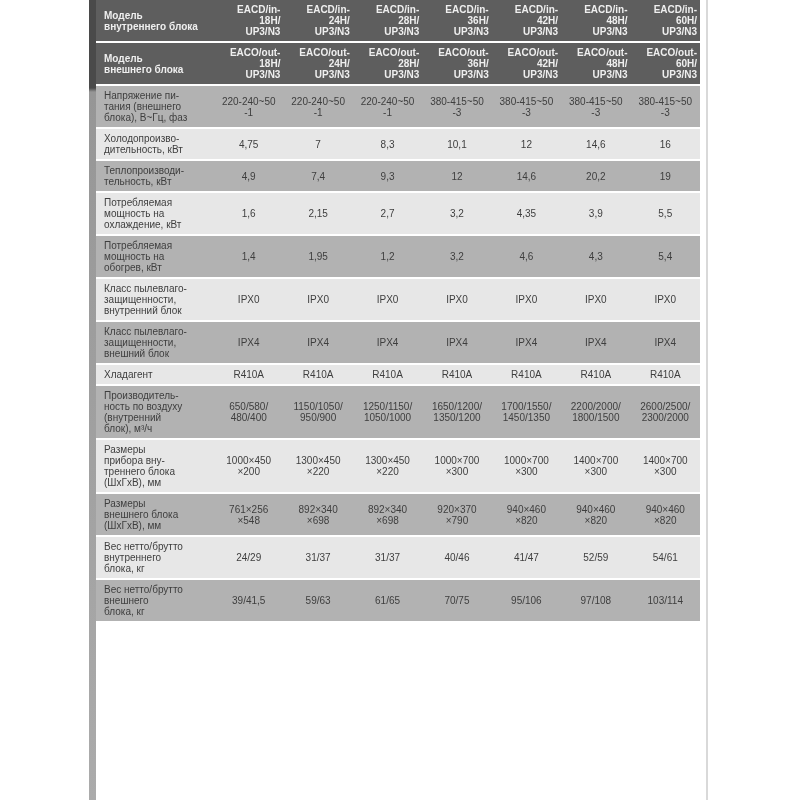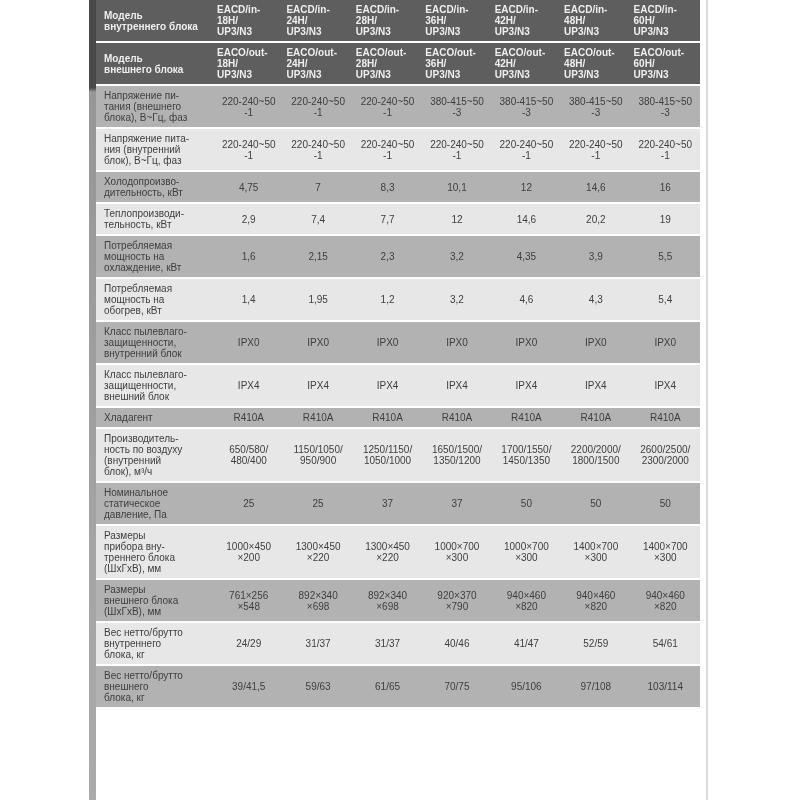--- a/index.html
+++ b/index.html
@@ -62,21 +62,21 @@
   }
   
   table.spec thead tr {
     background: #5e5e5e;
     color: #efefef;
   }
   table.spec thead th.label {
     font-weight: 700;
   }
   table.spec thead td {
-    text-align: left;
+    text-align: right;
     font-weight: 700;
   }
   
   table.spec tbody tr:nth-child(odd)  { background: #b2b2b2; }
   table.spec tbody tr:nth-child(even) { background: #e7e7e7; }
   table.spec tbody td {
     text-align: center;
   }
 </style>
 </head>
@@ -163,67 +163,48 @@
           <td>380-415~50
 -3</td>
           <td>380-415~50
 -3</td>
           <td>380-415~50
 -3</td>
           <td>380-415~50
 -3</td>
         </tr>
         <tr>
-          <th class="label">Напряжение пита-
-ния (внутренний
-блок), В~Гц, фаз</th>
-          <td>220-240~50
--1</td>
-          <td>220-240~50
--1</td>
-          <td>220-240~50
--1</td>
-          <td>220-240~50
--1</td>
-          <td>220-240~50
--1</td>
-          <td>220-240~50
--1</td>
-          <td>220-240~50
--1</td>
-        </tr>
-        <tr>
           <th class="label">Холодопроизво-
 дительность, кВт</th>
           <td>4,75</td>
           <td>7</td>
           <td>8,3</td>
           <td>10,1</td>
           <td>12</td>
           <td>14,6</td>
           <td>16</td>
         </tr>
         <tr>
           <th class="label">Теплопроизводи-
 тельность, кВт</th>
-          <td>2,9</td>
+          <td>4,9</td>
           <td>7,4</td>
-          <td>7,7</td>
+          <td>9,3</td>
           <td>12</td>
           <td>14,6</td>
           <td>20,2</td>
           <td>19</td>
         </tr>
         <tr>
           <th class="label">Потребляемая
 мощность на
 охлаждение, кВт</th>
           <td>1,6</td>
           <td>2,15</td>
-          <td>2,3</td>
+          <td>2,7</td>
           <td>3,2</td>
           <td>4,35</td>
           <td>3,9</td>
           <td>5,5</td>
         </tr>
         <tr>
           <th class="label">Потребляемая
 мощность на
 обогрев, кВт</th>
           <td>1,4</td>
@@ -272,40 +253,28 @@
           <th class="label">Производитель-
 ность по воздуху
 (внутренний
 блок), м³/ч</th>
           <td>650/580/
 480/400</td>
           <td>1150/1050/
 950/900</td>
           <td>1250/1150/
 1050/1000</td>
-          <td>1650/1500/
+          <td>1650/1200/
 1350/1200</td>
           <td>1700/1550/
 1450/1350</td>
           <td>2200/2000/
 1800/1500</td>
           <td>2600/2500/
 2300/2000</td>
-        </tr>
-        <tr>
-          <th class="label">Номинальное
-статическое
-давление, Па</th>
-          <td>25</td>
-          <td>25</td>
-          <td>37</td>
-          <td>37</td>
-          <td>50</td>
-          <td>50</td>
-          <td>50</td>
         </tr>
         <tr>
           <th class="label">Размеры
 прибора вну-
 треннего блока
 (ШхГхВ), мм</th>
           <td>1000×450
 ×200</td>
           <td>1300×450
 ×220</td>

